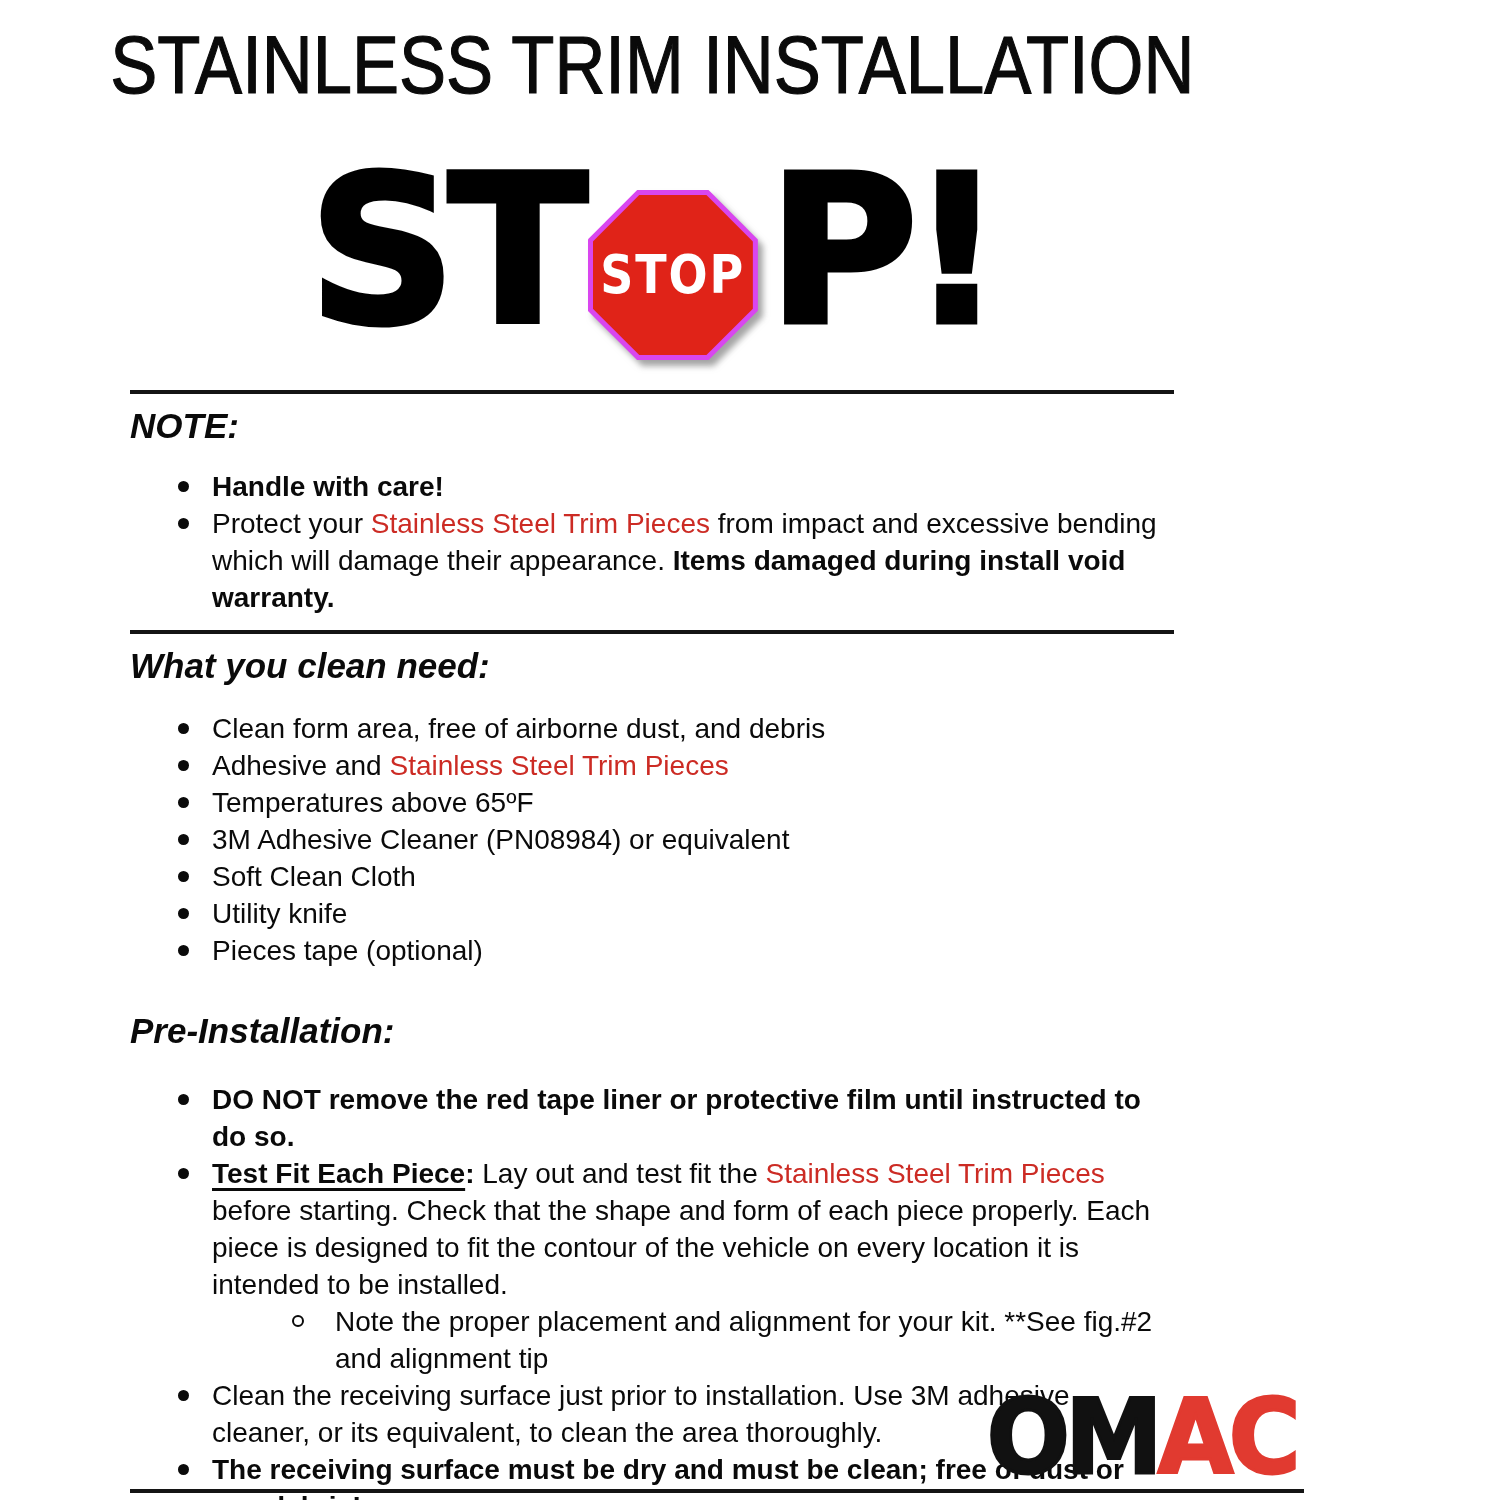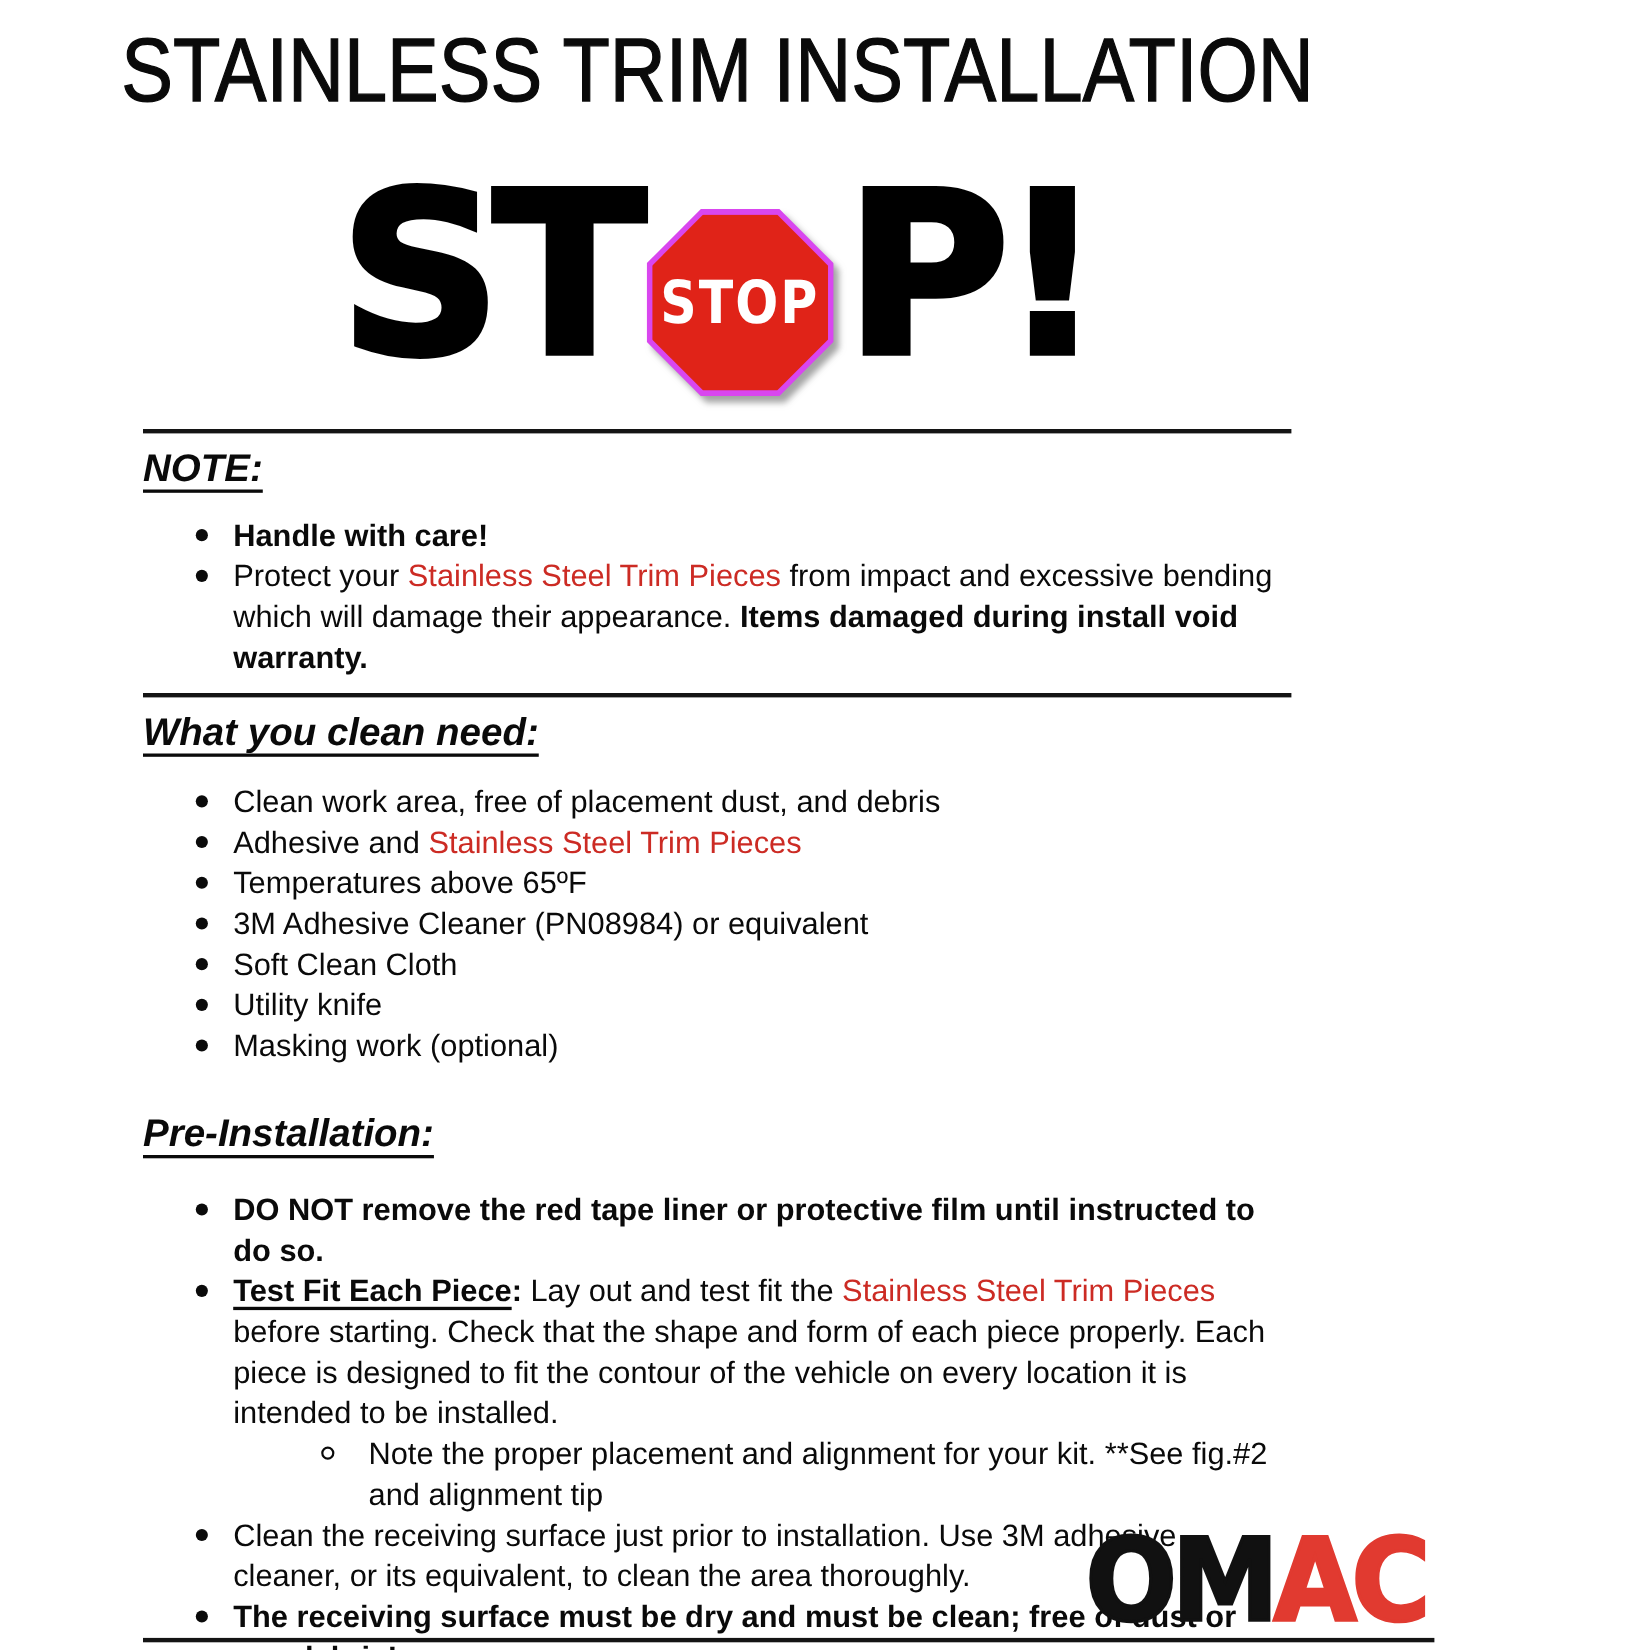--- a/index.html
+++ b/index.html
@@ -99,21 +99,20 @@
     margin: 0;
   }
   .rule.top { margin-top: 30px; }
   .rule.mid { margin-top: 14px; }
 
   .sec-heading {
     margin: 12px 0 0 0;
     font-size: 35px;
     font-weight: bold;
     font-style: italic;
-    text-decoration: underline;
     text-decoration-thickness: 3px;
     text-underline-offset: 8px;
     color: #0a0a0a;
   }
   .sec-heading.preinstall { margin-top: 42px; }
 
   ul.bullets {
     list-style: none;
     margin: 22px 0 0 0;
     padding: 0;
@@ -201,27 +200,27 @@
     <h2 class="sec-heading">NOTE:</h2>
     <ul class="bullets note">
         <li><span class="b">Handle with care!</span></li>
         <li><span>Protect your </span><span class="red">Stainless Steel Trim Pieces</span><span> from impact and excessive bending which will damage their appearance. </span><span class="b">Items damaged during install void warranty.</span></li>
       </ul>
 
     <hr class="rule mid">
 
     <h2 class="sec-heading">What you clean need:</h2>
     <ul class="bullets need">
-        <li><span>Clean work area, free of placement dust, and debris</span></li>
+        <li><span>Clean form area, free of airborne dust, and debris</span></li>
         <li><span>Adhesive and </span><span class="red">Stainless Steel Trim Pieces</span></li>
         <li><span>Temperatures above 65ºF</span></li>
         <li><span>3M Adhesive Cleaner (PN08984) or equivalent</span></li>
         <li><span>Soft Clean Cloth</span></li>
         <li><span>Utility knife</span></li>
-        <li><span>Masking work (optional)</span></li>
+        <li><span>Pieces tape (optional)</span></li>
       </ul>
 
     <h2 class="sec-heading preinstall">Pre-Installation:</h2>
     <ul class="bullets pre">
         <li><span class="b">DO NOT remove the red tape liner or protective film until instructed to do so.</span></li>
         <li><span class="b u">Test Fit Each Piece</span><span class="b">: </span><span>Lay out and test fit the </span><span class="red">Stainless Steel Trim Pieces</span><span> before starting. Check that the shape and form of each piece properly. Each piece is designed to fit the contour of the vehicle on every location it is intended to be installed.</span></li>
         <li class="sub"><span>Note the proper placement and alignment for your kit. **See fig.#2 and alignment tip</span></li>
         <li><span>Clean the receiving surface just prior to installation. Use 3M adhesive cleaner, or its equivalent, to clean the area thoroughly.</span></li>
         <li><span class="b">The receiving surface must be dry and must be clean; free of dust or any debris!</span></li>
         <li><span>Apply 3M adhesive Promoter: If applying on a plastic surface, an adhesive promoter (preferably 3M) should be applied.</span></li>

